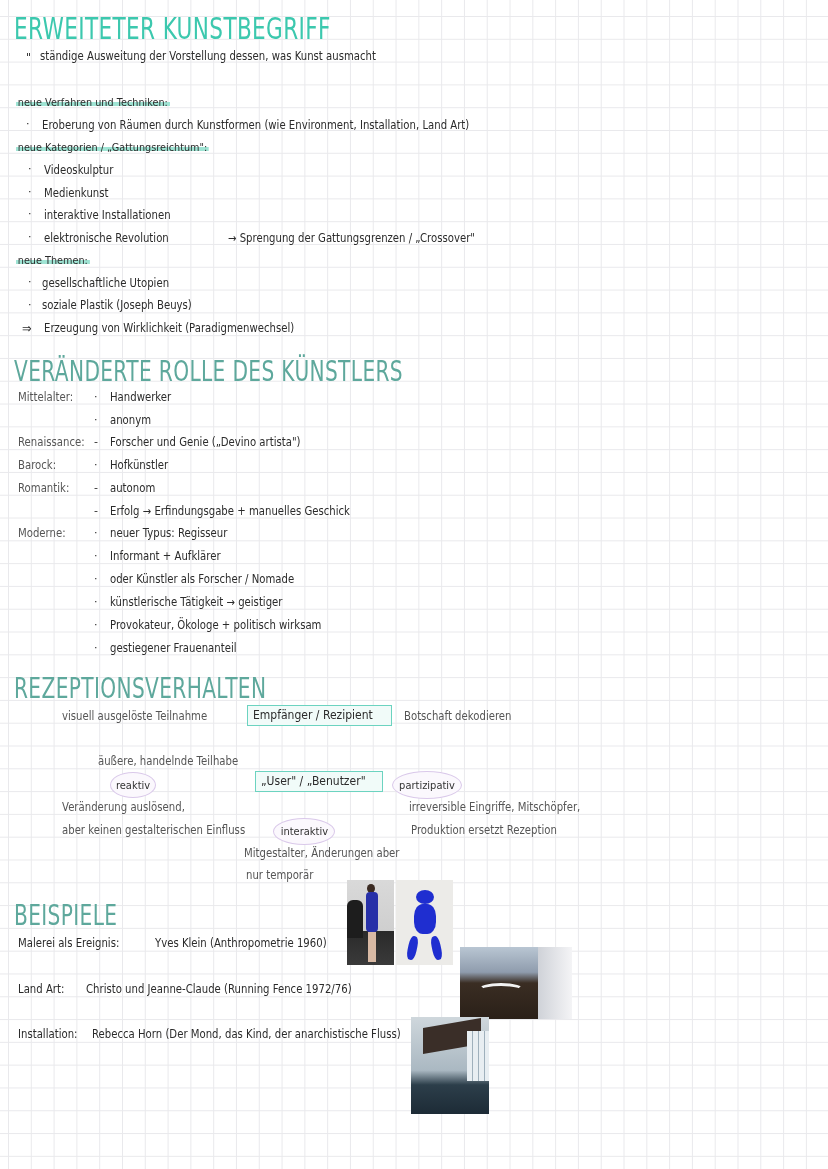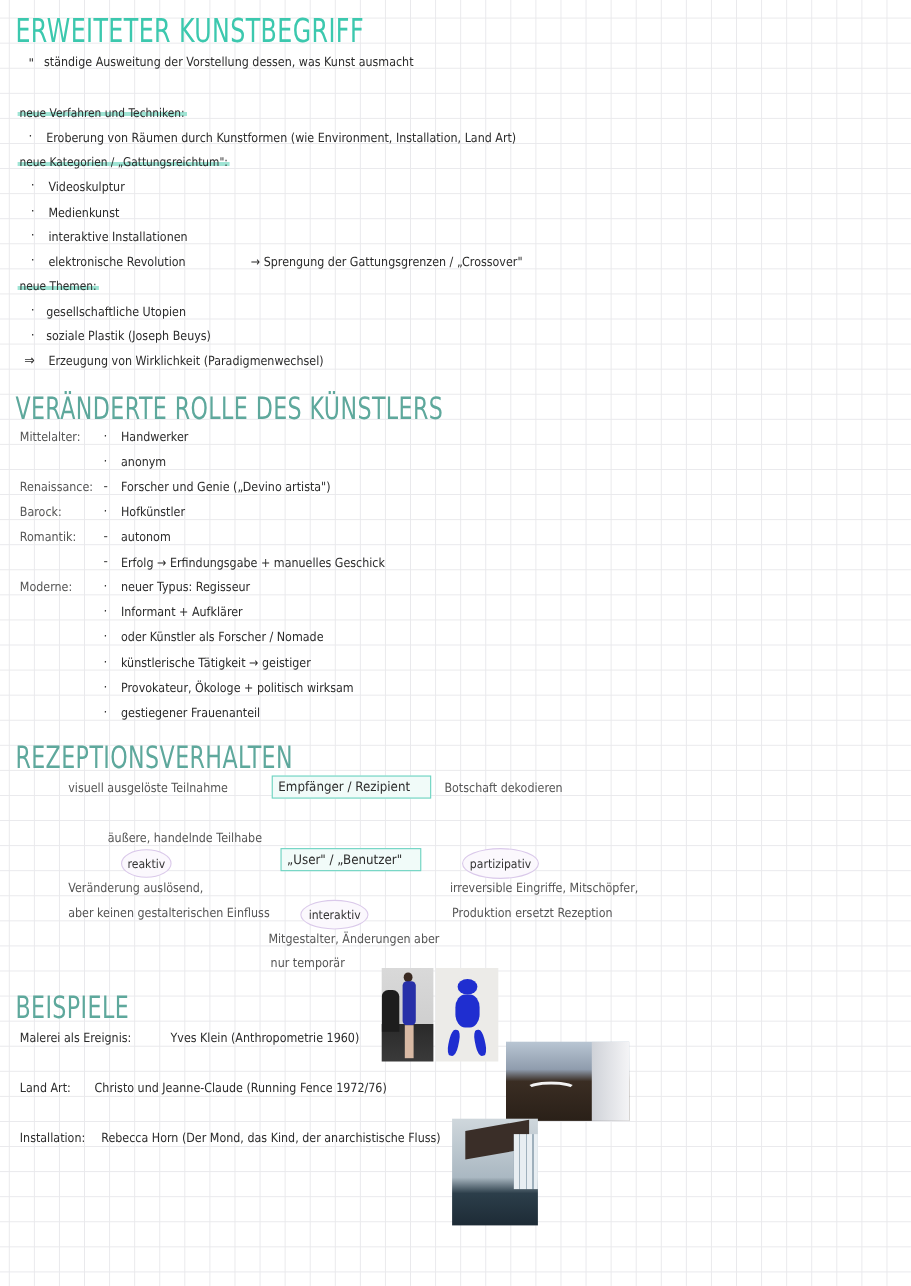--- a/index.html
+++ b/index.html
@@ -136,21 +136,21 @@
   </div>
 <div class="abs txt gray" style="left:62px; top:802px;">Veränderung auslösend,</div>
 <div class="abs txt gray" style="left:62px; top:825px;">aber keinen gestalterischen Einfluss</div>
 
 <div class="oval" style="left:273px; top:818px; width:60px; height:25px;">
     <span>interaktiv</span>
   </div>
 <div class="abs txt gray" style="left:244px; top:848px;">Mitgestalter, Änderungen aber</div>
 <div class="abs txt gray" style="left:246px; top:870px;">nur temporär</div>
 
-<div class="oval" style="left:420px; top:771px; width:68px; height:26px;">
+<div class="oval" style="left:392px; top:771px; width:68px; height:26px;">
     <span>partizipativ</span>
   </div>
 <div class="abs txt gray" style="left:409px; top:802px;">irreversible Eingriffe, Mitschöpfer,</div>
 <div class="abs txt gray" style="left:411px; top:825px;">Produktion ersetzt Rezeption</div>
 
 <div class="abs h1 h-muted" style="left:14px; top:902px;">BEISPIELE</div>
 
 <div class="abs txt" style="left:18px; top:938px;">Malerei als Ereignis:</div>
 <div class="abs txt" style="left:155px; top:938px;">Yves Klein (Anthropometrie 1960)</div>
 

